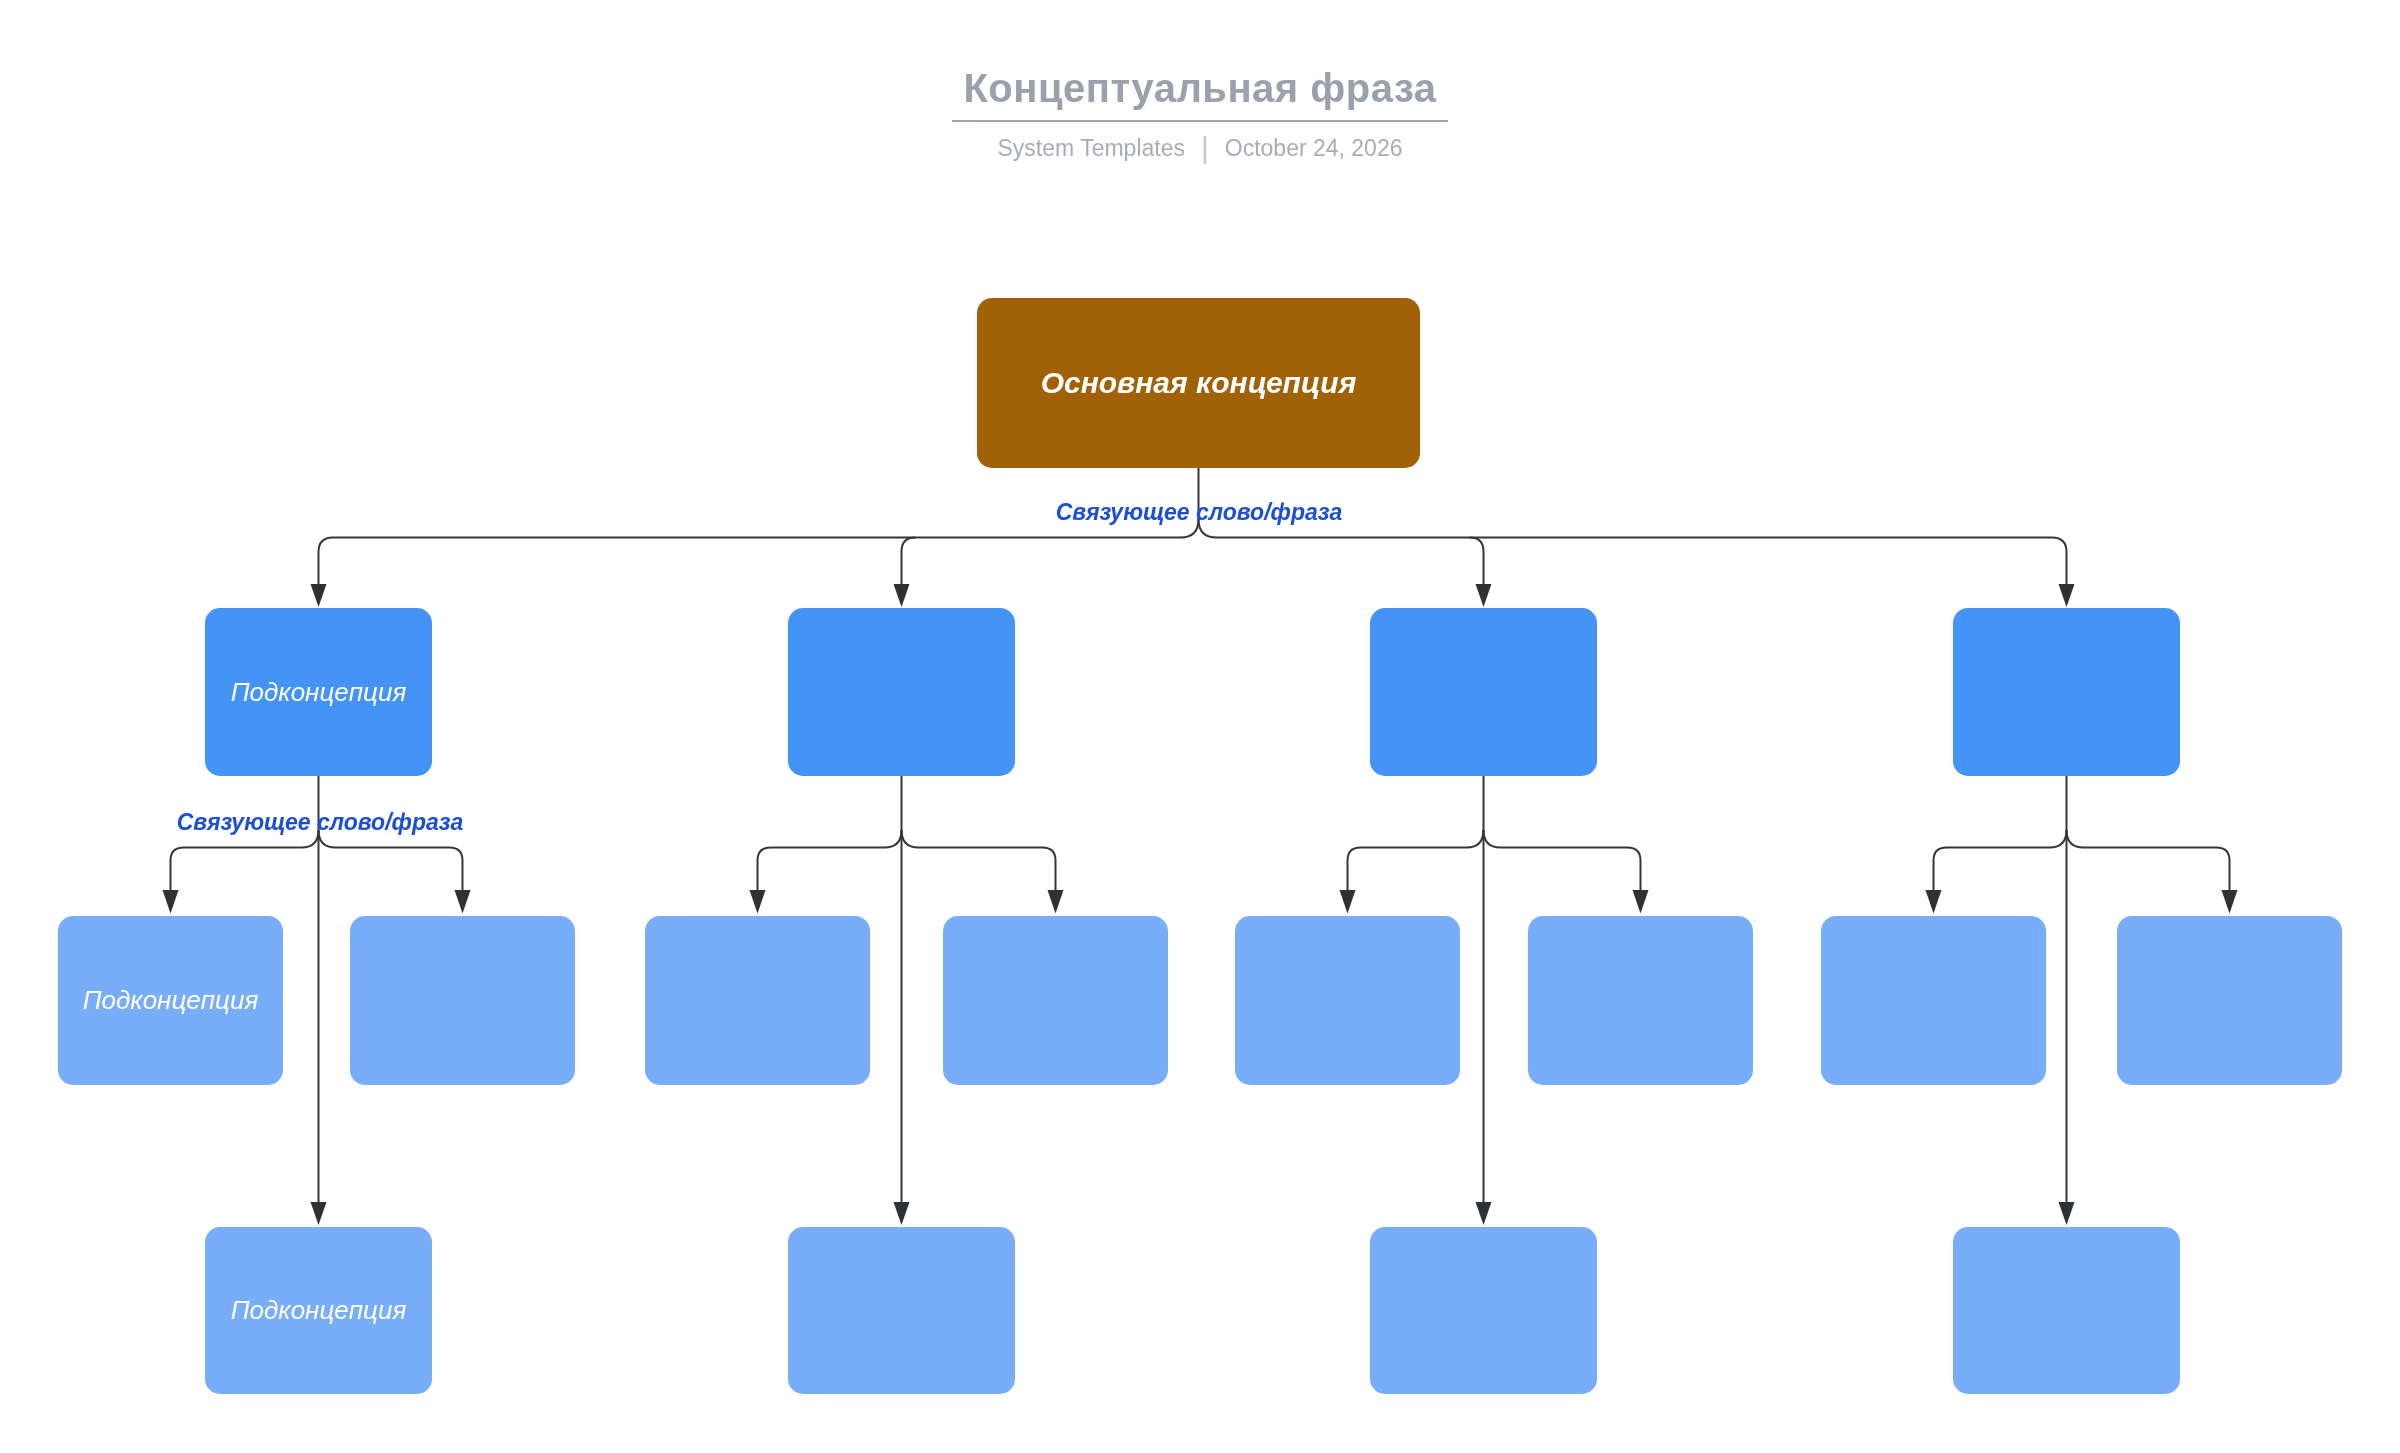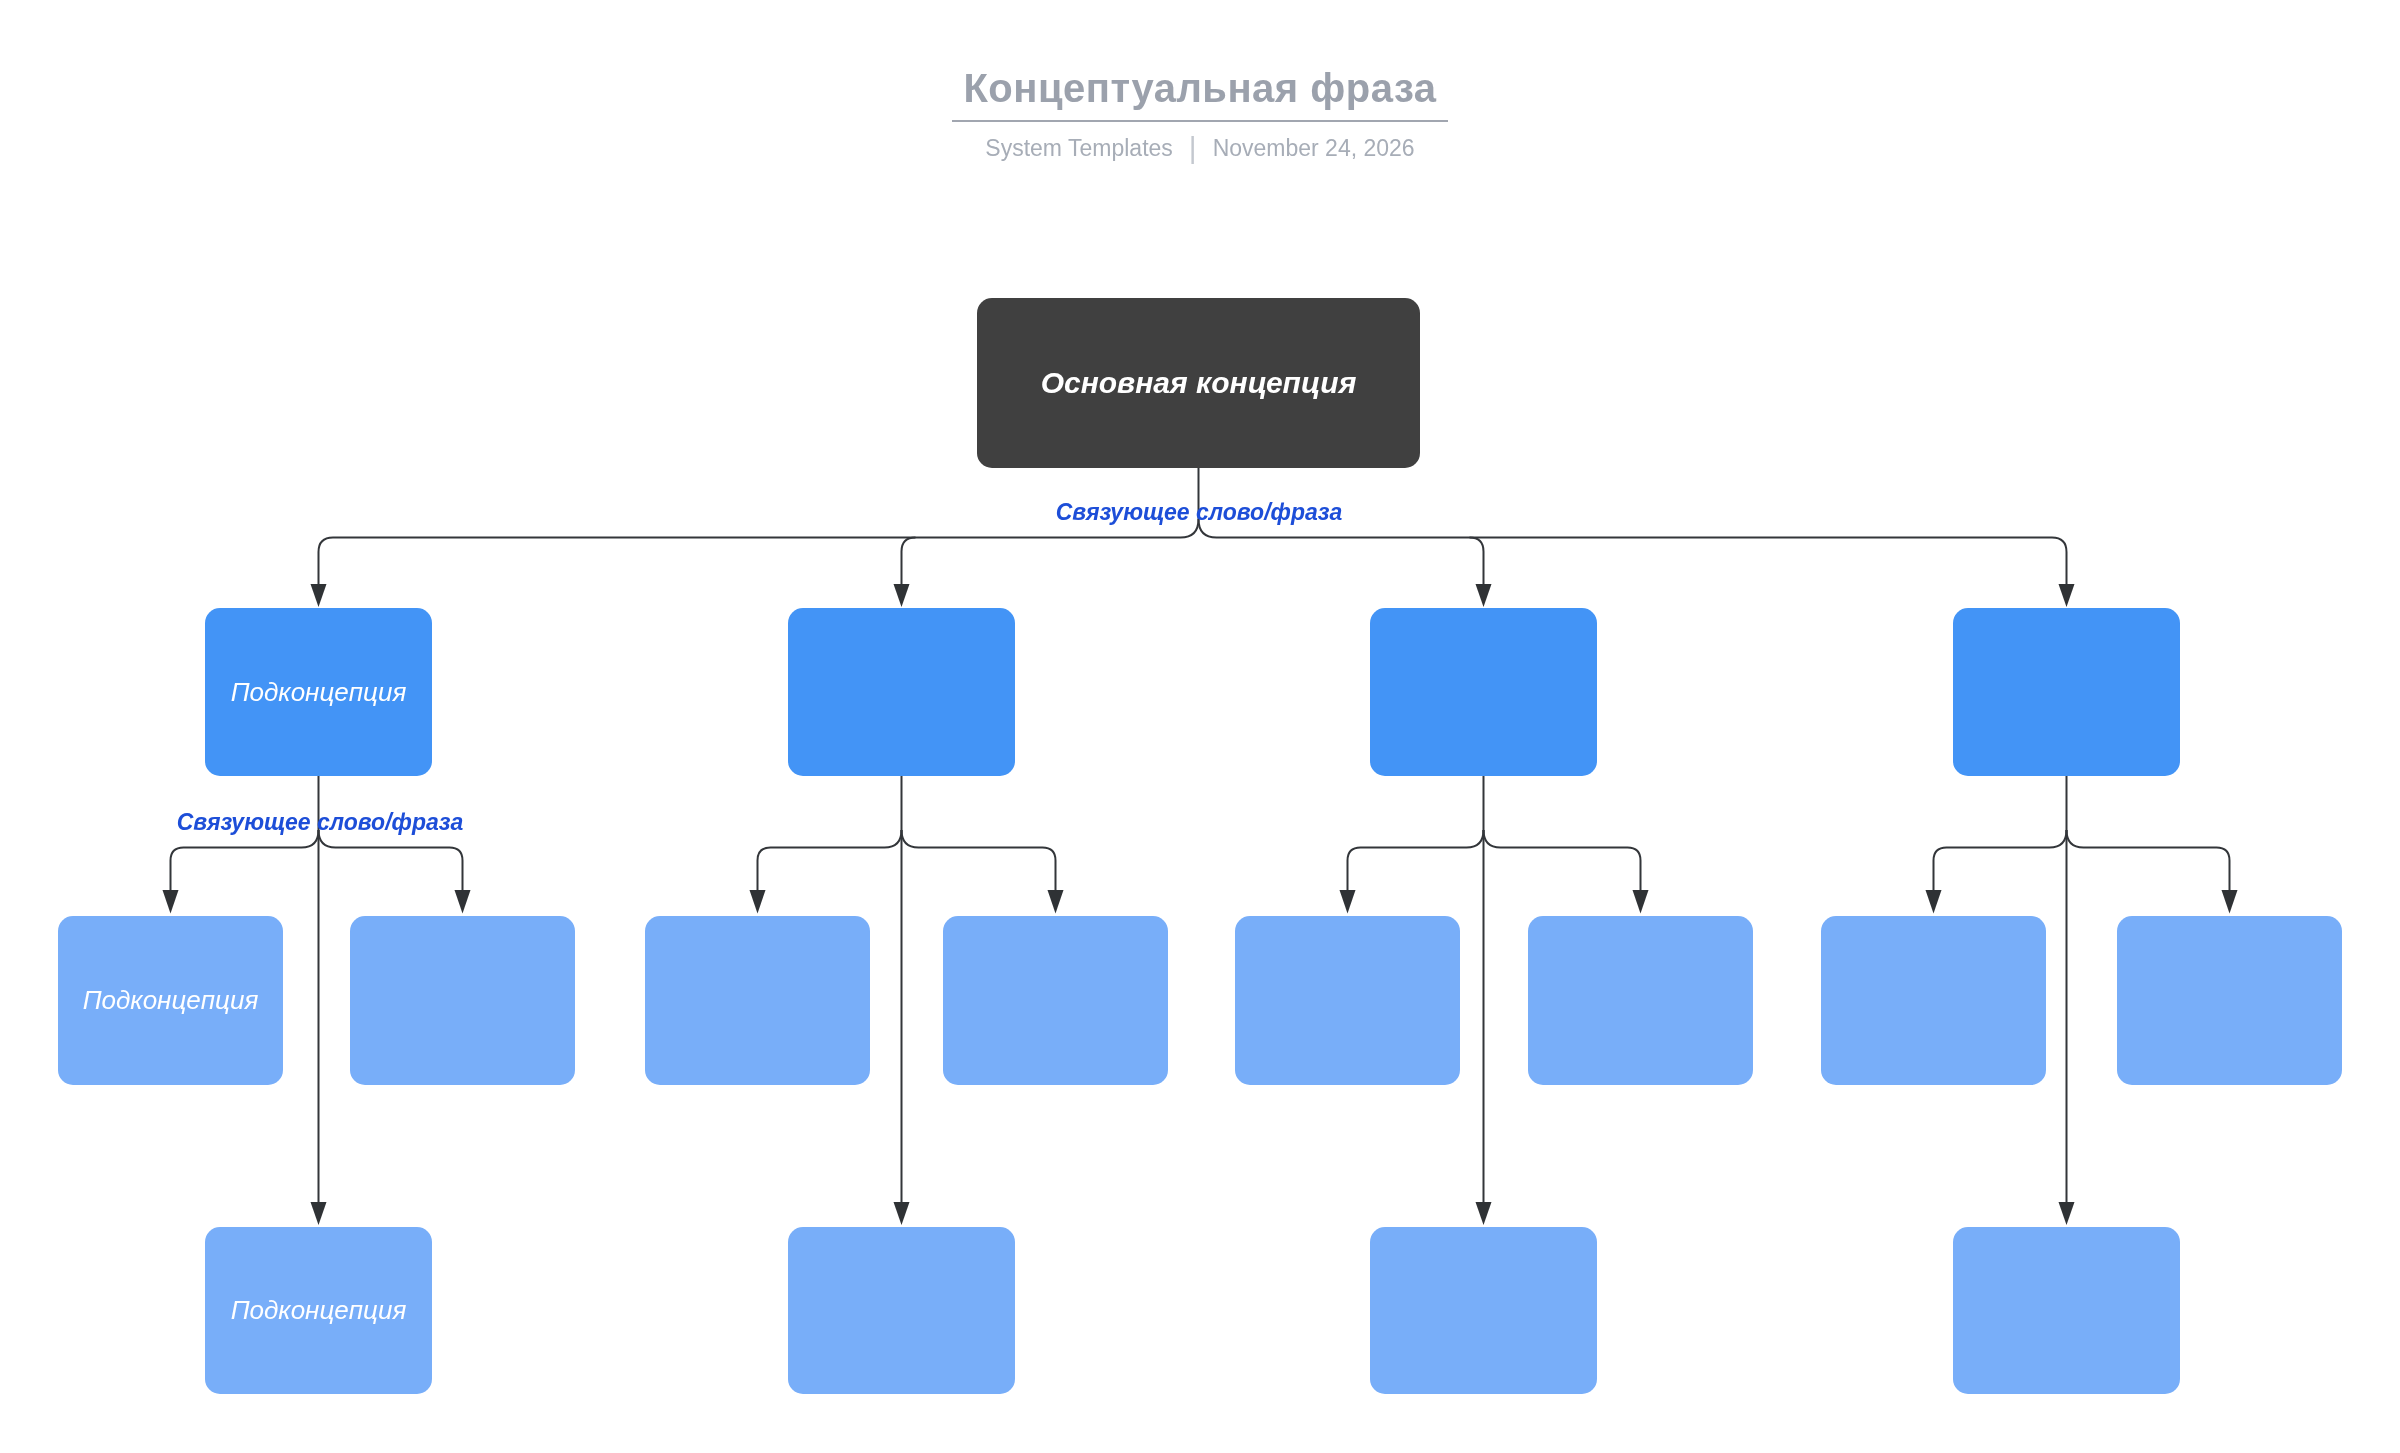--- a/index.html
+++ b/index.html
@@ -60,21 +60,21 @@
 
   
   .node {
     position: absolute;
     border-radius: 15px;
     display: flex; align-items: center; justify-content: center;
     color: #ffffff;
     font-style: italic;
     text-align: center;
   }
-  .lvl1 { background:#404040; font-weight:700; font-size:30px; }
+  .lvl1 { background:#a16207; font-weight:700; font-size:30px; }
   .lvl2 { background:#4394F6; font-size:26px; }
   .lvl3 { background:#78AEF9; font-size:26px; }
   .lvl4 { background:#78AEF9; font-size:26px; }
 
   .main { left:977px;  top:298px;  width:443px; height:170px; }
 
   .b1 { left:205px;  top:608px; width:227px; height:168px; }
   .b2 { left:788px;  top:608px; width:227px; height:168px; }
   .b3 { left:1370px; top:608px; width:227px; height:168px; }
   .b4 { left:1953px; top:608px; width:227px; height:168px; }
@@ -97,21 +97,21 @@
 <body>
 
 <div class="canvas">
 
   <div class="header">
     <div class="title">Концептуальная фраза</div>
     <div class="title-underline"></div>
     <div class="subtitle">
       <span>System Templates</span>
       <span class="subtitle-sep">|</span>
-      <span>November 24, 2026</span>
+      <span>October 24, 2026</span>
     </div>
   </div>
 
   <svg class="connectors" viewBox="0 0 2400 1453">
 
     <g>
       <path class="edge" d="M1198.5 468 V519"></path>
       <path class="edge" d="M1198.5 519 Q1198.5 537.5 1180.5 537.5 H333 Q318.5 537.5 318.5 552 V584"></path>
       <path class="edge" d="M1198.5 519 Q1198.5 537.5 1216.5 537.5 H2052 Q2066.5 537.5 2066.5 552 V584"></path>
       <path class="edge" d="M915.5 537.5 Q901.5 537.5 901.5 551.5 V584"></path>

